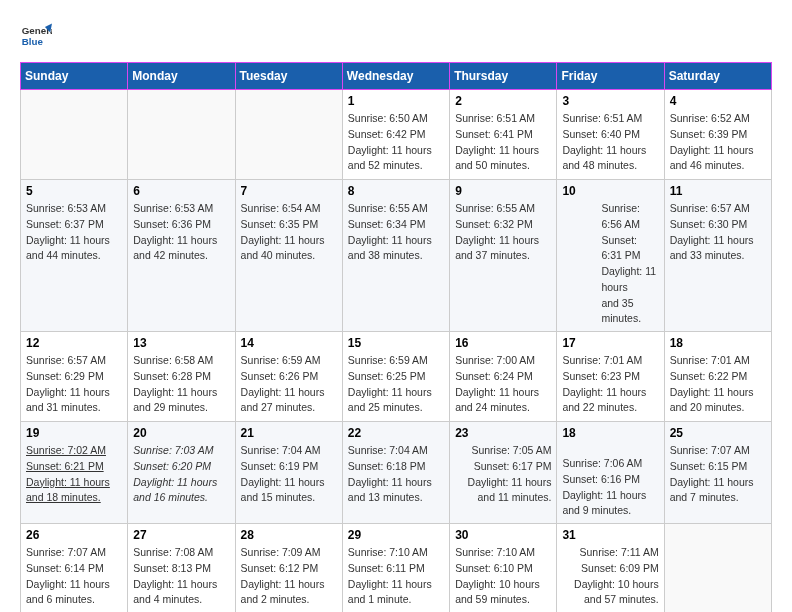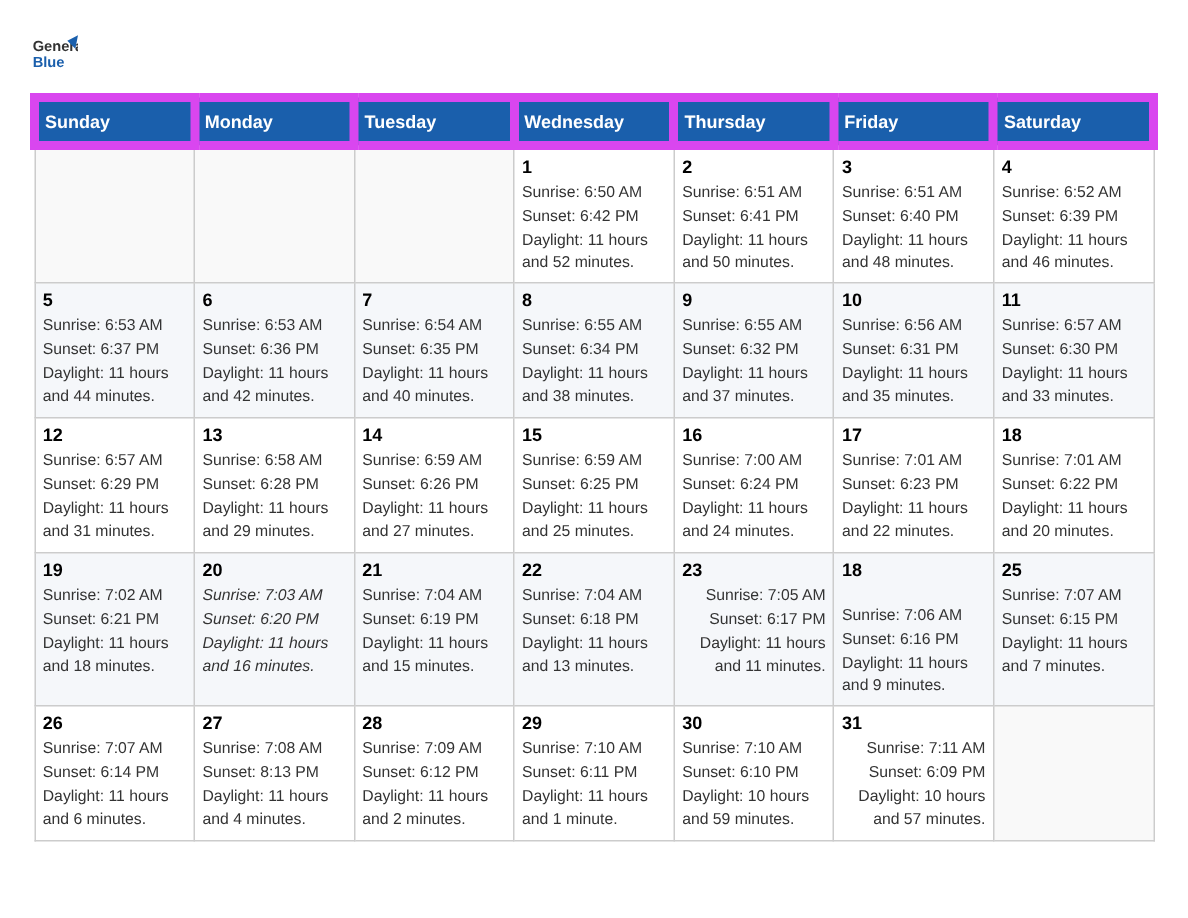--- a/index.html
+++ b/index.html
@@ -42,21 +42,21 @@
       border-collapse: collapse;
       font-size: 11px;
     }
     thead tr th {
       background-color: #1a5fac;
       color: #fff;
       padding: 6px 4px;
       text-align: left;
       font-size: 12px;
       font-weight: bold;
-      border: 6px solid #d946ef;
+      border: 1px solid #d946ef;
     }
     tbody tr td {
       border: 1px solid #ccc;
       vertical-align: top;
       padding: 4px 5px;
       height: 90px;
       width: 107px;
       background: #fff;
     }
     tbody tr:nth-child(even) td {
@@ -171,21 +171,21 @@
         </td>
         <td>
           <span class="day-num">9</span>
           <div class="day-info" style="white-space: pre-line;">Sunrise: 6:55 AM
 Sunset: 6:32 PM
 Daylight: 11 hours
 and 37 minutes.</div>
         </td>
         <td>
           <span class="day-num">10</span>
-          <div class="day-info" style="white-space: pre-line;">Sunrise: 6:56 AM
+          <div class="day-info" style="white-space: pre-line; margin-left: 39px;">Sunrise: 6:56 AM
 Sunset: 6:31 PM
 Daylight: 11 hours
 and 35 minutes.</div>
         </td>
         <td>
           <span class="day-num">11</span>
           <div class="day-info" style="white-space: pre-line;">Sunrise: 6:57 AM
 Sunset: 6:30 PM
 Daylight: 11 hours
 and 33 minutes.</div>
@@ -238,21 +238,21 @@
           <span class="day-num">18</span>
           <div class="day-info" style="white-space: pre-line;">Sunrise: 7:01 AM
 Sunset: 6:22 PM
 Daylight: 11 hours
 and 20 minutes.</div>
         </td>
       </tr>
       <tr>
         <td>
           <span class="day-num">19</span>
-          <div class="day-info" style="white-space: pre-line;">Sunrise: 7:02 AM
+          <div class="day-info" style="white-space: pre-line; text-decoration: underline;">Sunrise: 7:02 AM
 Sunset: 6:21 PM
 Daylight: 11 hours
 and 18 minutes.</div>
         </td>
         <td>
           <span class="day-num">20</span>
           <div class="day-info" style="white-space: pre-line; font-style: italic;">Sunrise: 7:03 AM
 Sunset: 6:20 PM
 Daylight: 11 hours
 and 16 minutes.</div>

